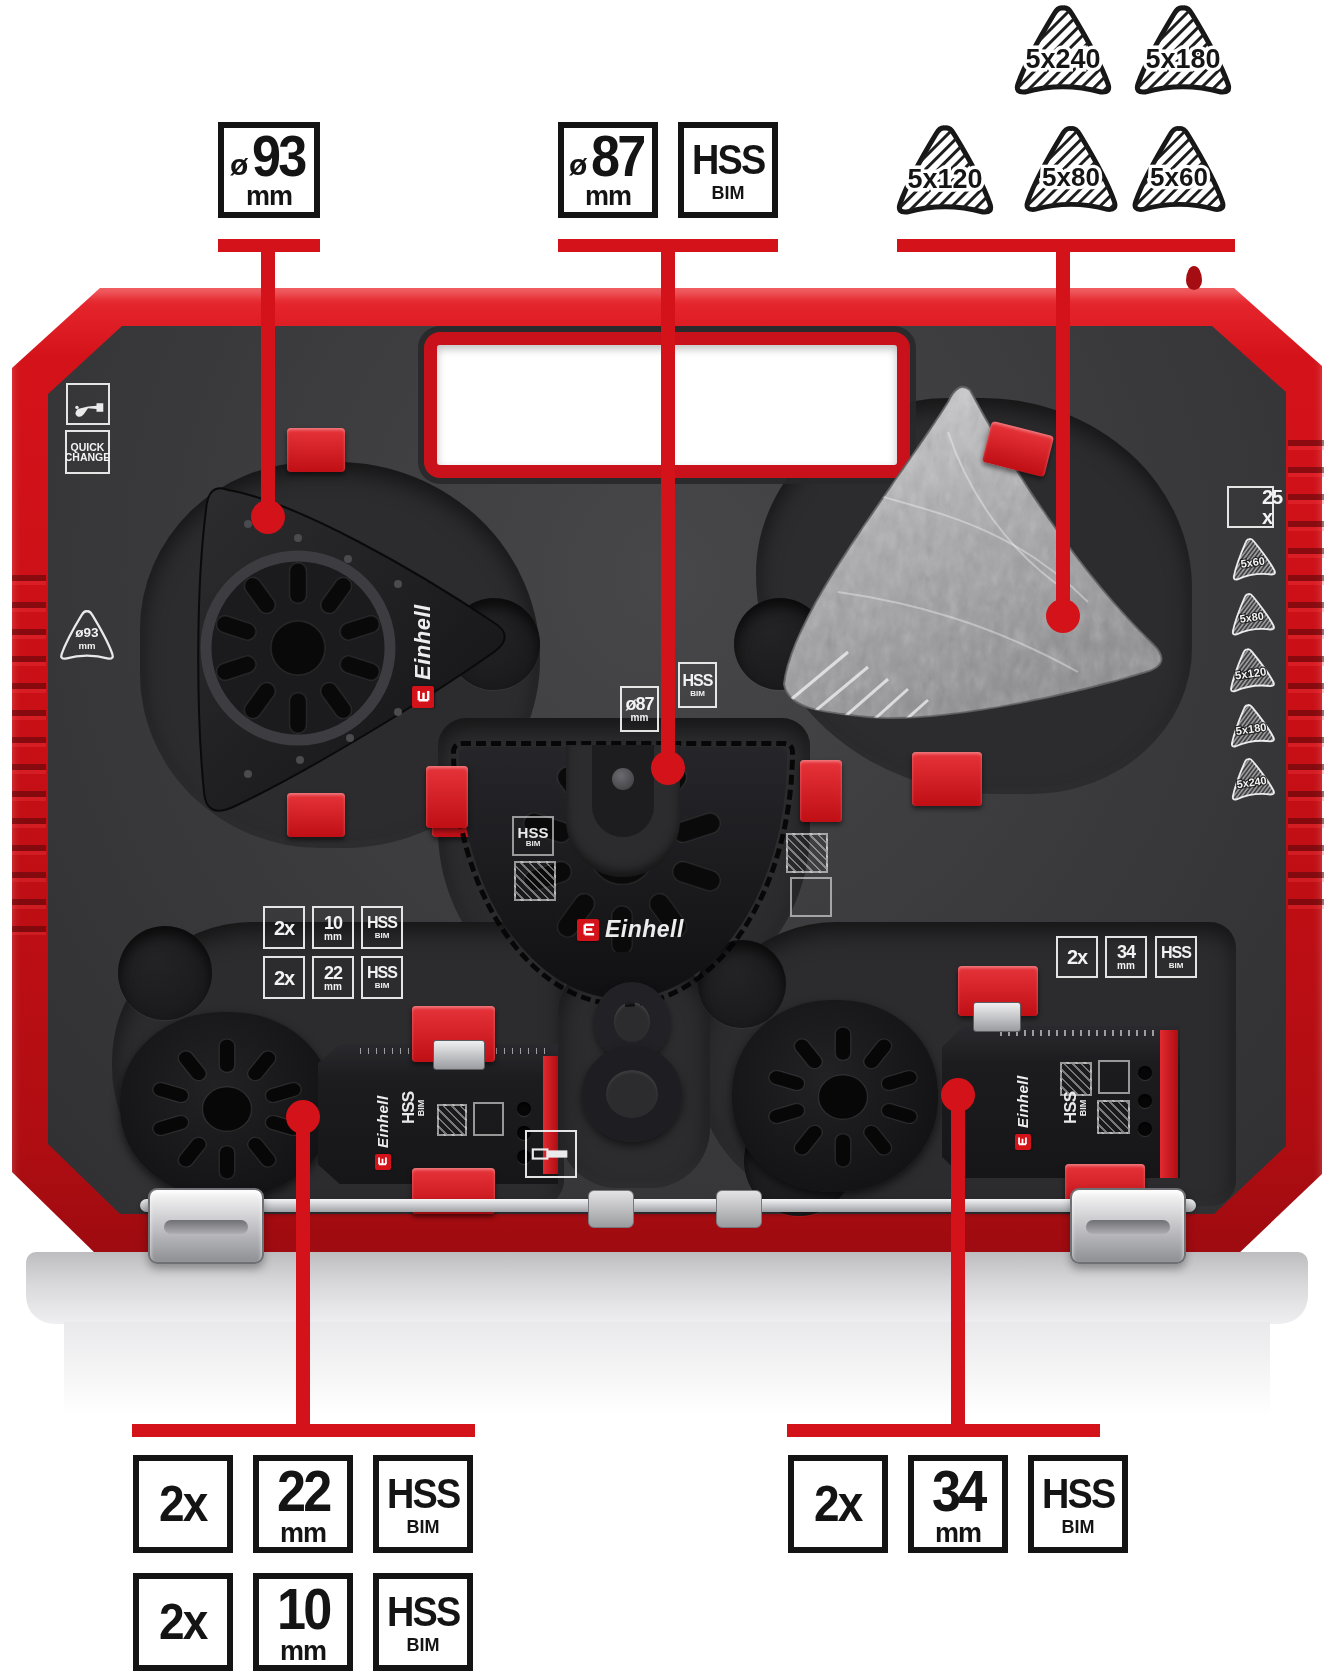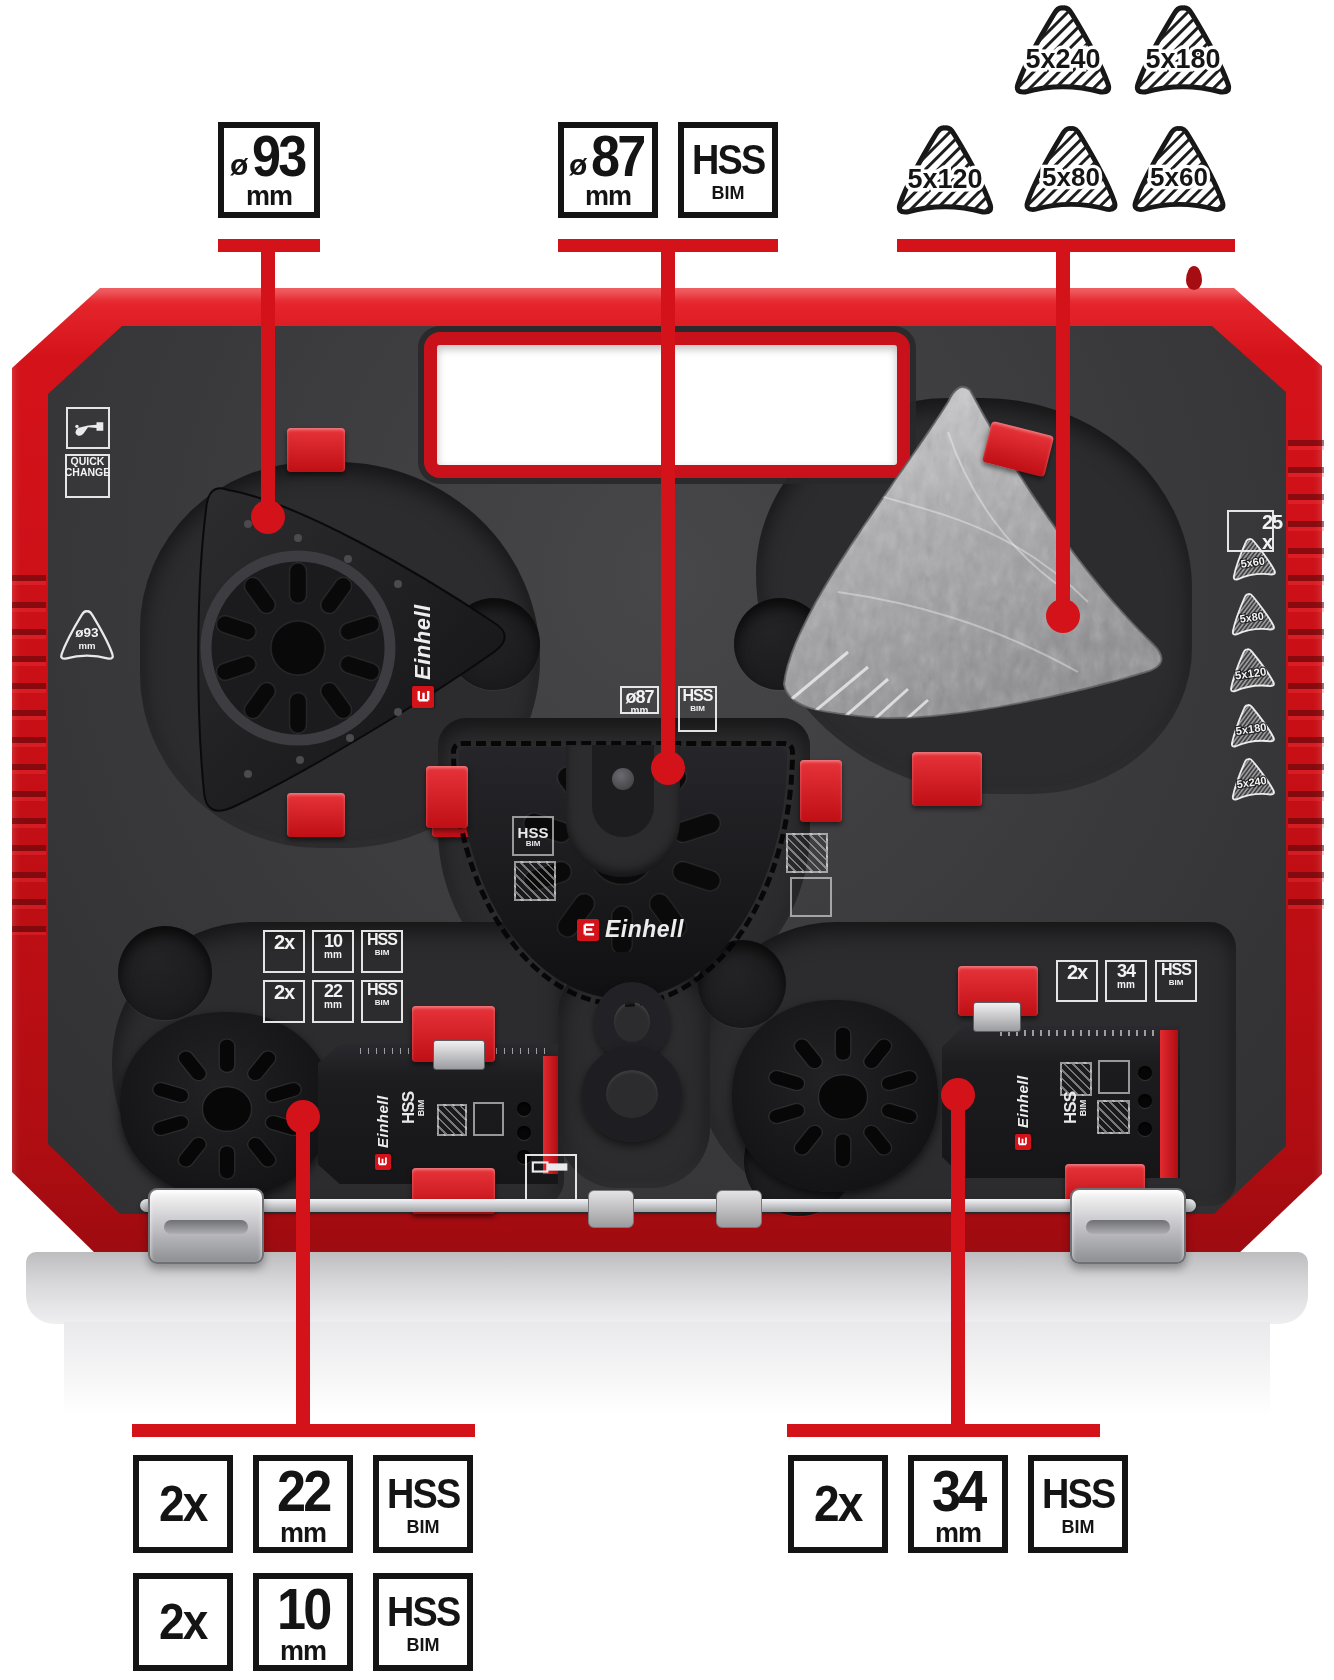--- a/index.html
+++ b/index.html
@@ -51,21 +51,21 @@
          box-shadow:inset 0 8px 14px rgba(0,0,0,.7), 0 1px 1px rgba(255,255,255,.05);}
   .handle-hole{position:absolute;left:424px;top:332px;width:486px;height:146px;box-sizing:border-box;
          background:#fff;border:13px solid #c8111a;border-radius:16px;
          box-shadow:0 0 0 6px rgba(40,40,42,.9), inset 0 4px 8px rgba(0,0,0,.25);}
   .clip{position:absolute;background:linear-gradient(180deg,#e6343a,#c00e15);border-radius:4px;
         box-shadow:inset 0 2px 3px rgba(255,255,255,.35), 0 3px 5px rgba(0,0,0,.5);}
   .buckle{position:absolute;background:linear-gradient(180deg,#f0f0f2,#9b9ca0);border:1px solid #5c5d61;border-radius:3px;}
 
   
   .fbox{position:absolute;border:2.5px solid rgba(244,244,244,.92);box-sizing:border-box;color:#f2f2f2;
-        display:flex;flex-direction:column;align-items:center;font-weight:bold;line-height:1;margin-top:24px;}
+        display:flex;flex-direction:column;align-items:center;justify-content:center;font-weight:bold;line-height:1;}
   .fbox .f-big{font-size:20px;letter-spacing:-1px;}
   .fbox .f-num{font-size:18px;letter-spacing:-1px;}
   .fbox .f-unit{font-size:10px;}
   .fbox .f-mat{font-size:16px;letter-spacing:-1px;}
   .fbox .f-msub{font-size:8px;margin-top:1px;}
   .fbox .f-line{font-size:10.5px;letter-spacing:0;}
 
   
   .half-blade{position:absolute;background:linear-gradient(180deg,#26262a 0%,#17171a 70%,#101012 100%);}
   .disc{position:absolute;border-radius:50%;background:radial-gradient(circle at 45% 40%,#222225,#131315 75%);
@@ -338,21 +338,21 @@
     <span class="f-line">QUICK</span>
     <span class="f-line">CHANGE</span>
   </div>
 
   <svg class="abs" style="left:56px;top:602px;" width="62" height="66" viewBox="0 0 110 96">
     <use href="#padShape" style="fill:none;stroke:#e9e9e9;stroke-width:4px;"></use>
     <text x="55" y="52" style="font:bold 24px 'Liberation Sans',sans-serif;fill:#f2f2f2;text-anchor:middle;">ø93</text>
     <text x="55" y="72" style="font:bold 17px 'Liberation Sans',sans-serif;fill:#f2f2f2;text-anchor:middle;">mm</text>
   </svg>
 
-  <div class="fbox" style="left:620px;top:662px;width:39px;height:28px;">
+  <div class="fbox" style="left:620px;top:686px;width:39px;height:46px;">
     <span class="f-num">ø87</span>
     <span class="f-unit">mm</span>
   </div>
   <div class="fbox" style="left:678px;top:662px;width:39px;height:46px;">
     <span class="f-mat">HSS</span>
     <span class="f-msub">BIM</span>
   </div>
 
   <div class="fbox" style="left:1227px;top:486px;width:45px;height:42px;padding-left:43px;">
     <span class="f-big">25 x</span>

